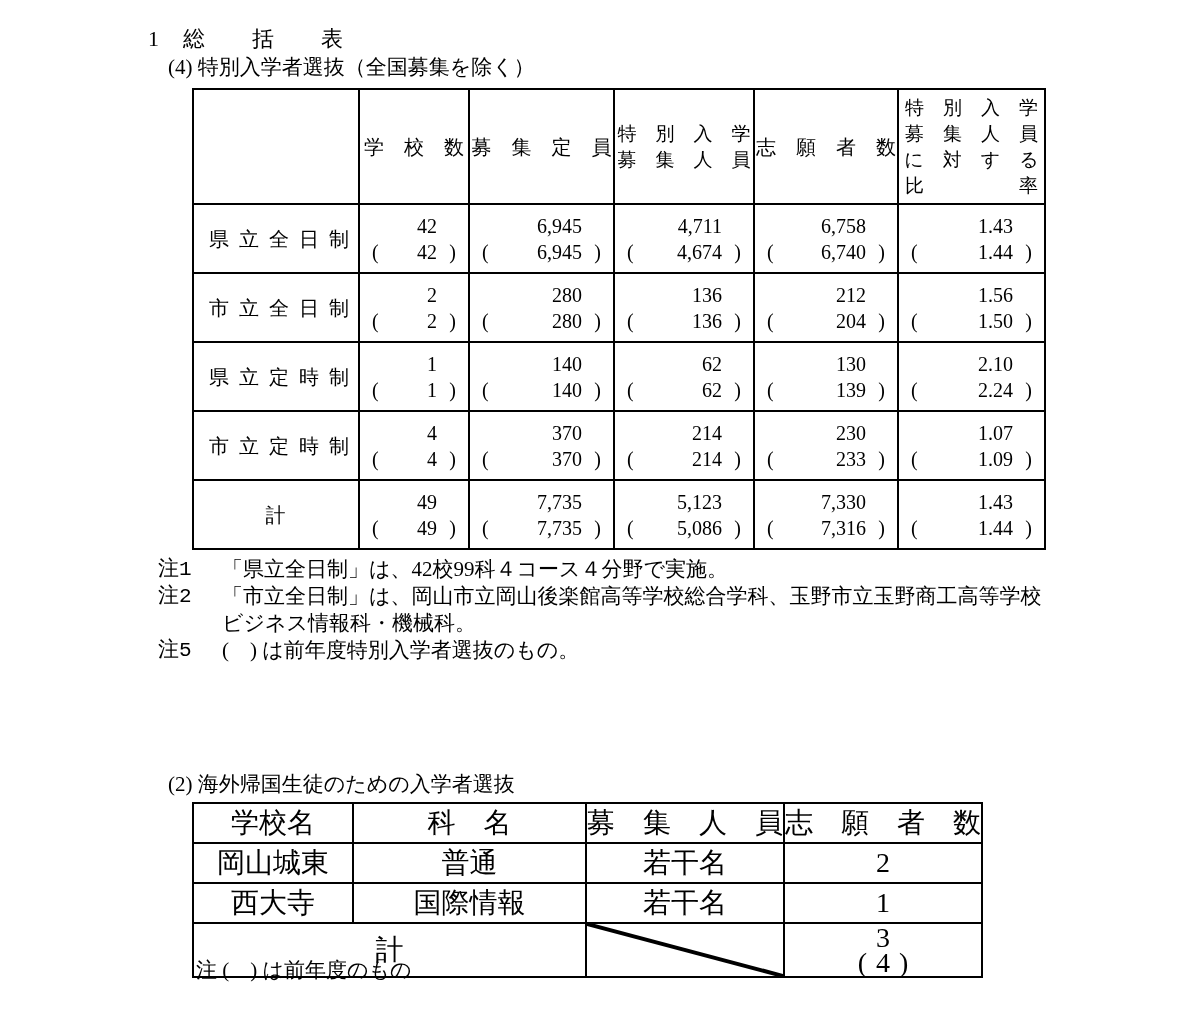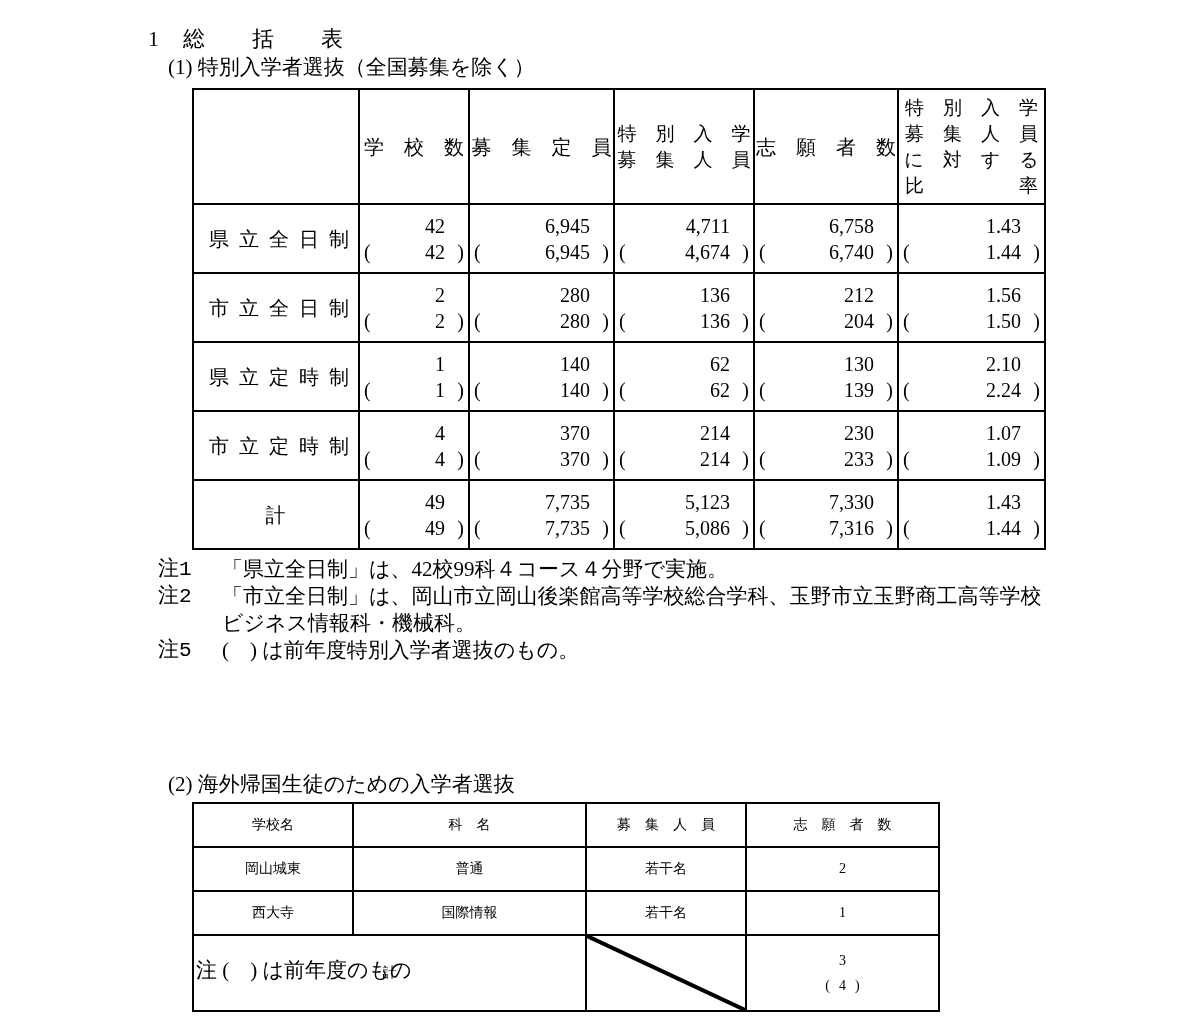--- a/index.html
+++ b/index.html
@@ -18,51 +18,51 @@
   
   #t1{left:192px;top:88px;border-collapse:collapse;table-layout:fixed;}
   #t1 td{border:2px solid #000;font-size:20px;vertical-align:middle;overflow:hidden;}
   #t1 tr.hrow{height:115px;}
   #t1 tr.drow{height:69px;}
   .hcell{text-align:center;line-height:26px;}
   .hmulti div{line-height:26px;}
   .hmulti{font-size:19px !important;margin-left:24px;}
   .rlabel{text-align:left;padding-left:15px;line-height:26px;}
   .rlabel.total{text-align:center;padding-left:0;}
-  .ncell{padding:0 4px;}
+  .ncell{padding:0 12px;}
   .l1{display:flex;justify-content:flex-end;line-height:26px;}
   .ghost{width:19px;flex:none;}
   .l2{display:flex;justify-content:space-between;line-height:26px;}
   .grp{display:inline-flex;}
   .cl{width:19px;text-align:right;flex:none;}
 
   
   .notes{left:158px;top:556px;width:900px;font-size:21px;}
   .note{display:flex;align-items:flex-start;}
   .nlab{width:64px;flex:none;line-height:27px;font-family:Liberation Mono, monospace;}
   .ntext{width:830px;line-height:27px;}
 
   
   #t2{left:192px;top:802px;border-collapse:collapse;table-layout:fixed;}
-  #t2 td{border:2px solid #000;font-size:14px;text-align:center;vertical-align:middle;padding:12px;}
+  #t2 td{border:2px solid #000;font-size:28px;text-align:center;vertical-align:middle;padding:0;}
   #t2 tr.h2row{height:28px;}
   #t2 tr.d2row{height:25px;}
   #t2 tr.t2row{height:54px;}
   .diagcell{position:relative;}
   .diagcell svg{position:absolute;left:0;top:0;width:100%;height:100%;display:block;}
   .t2line{line-height:25px;}
   .t2prev{display:flex;justify-content:center;gap:9px;line-height:25px;}
 
   .note2{left:196px;top:956px;font-size:21px;text-align:center;}
 </style>
 </head>
 <body>
 
 <div class="abs page-title pre">1　総　　括　　表</div>
-<div class="abs sec1-head pre">(1) 特別入学者選抜（全国募集を除く）</div>
+<div class="abs sec1-head pre">(4) 特別入学者選抜（全国募集を除く）</div>
 
 <table id="t1" class="abs">
   <colgroup>
     <col style="width:166px">
       <col style="width:110px">
       <col style="width:145px">
     <col style="width:140px">
       <col style="width:140px">
       <col style="width:147px">
   </colgroup>

